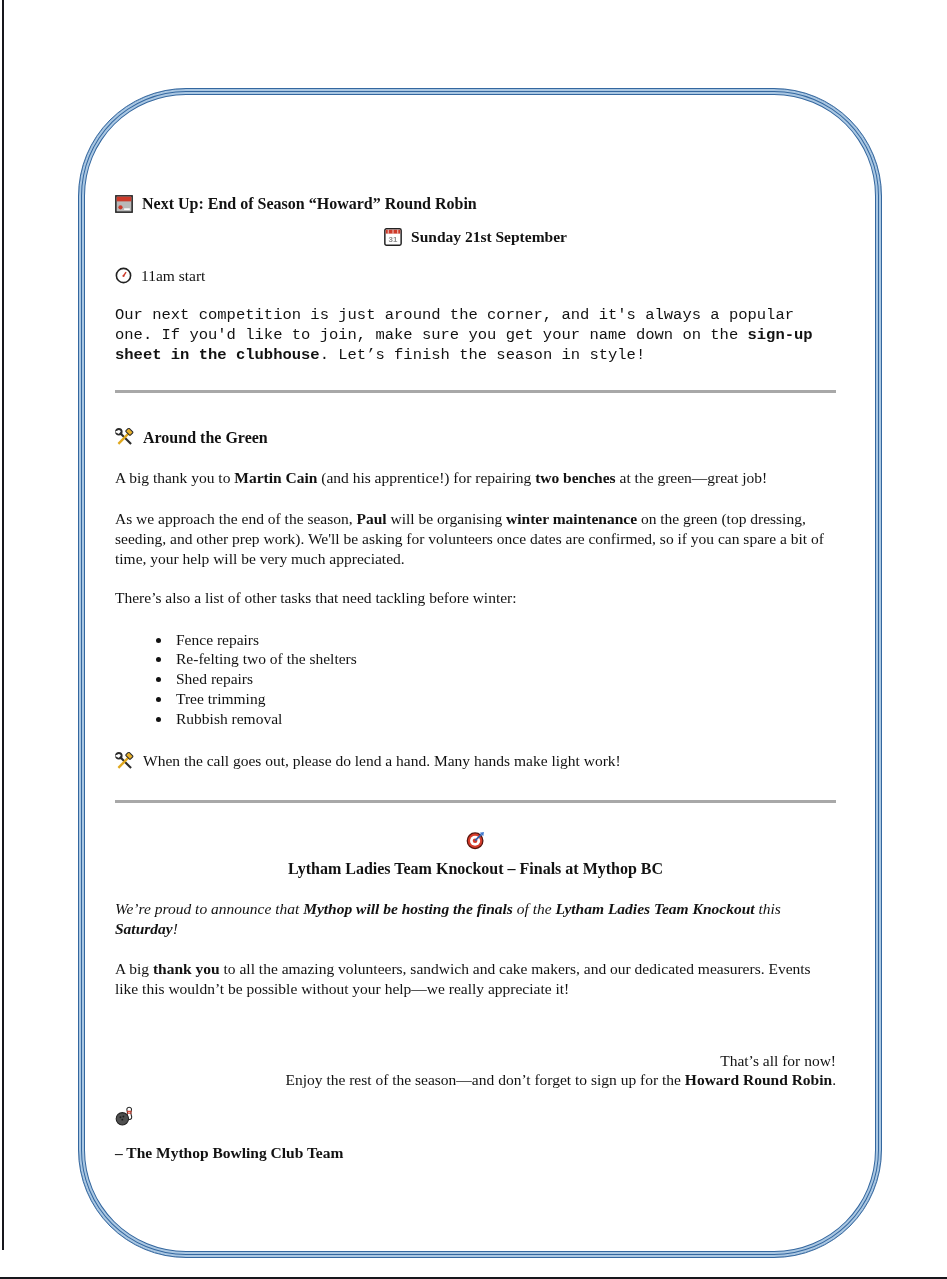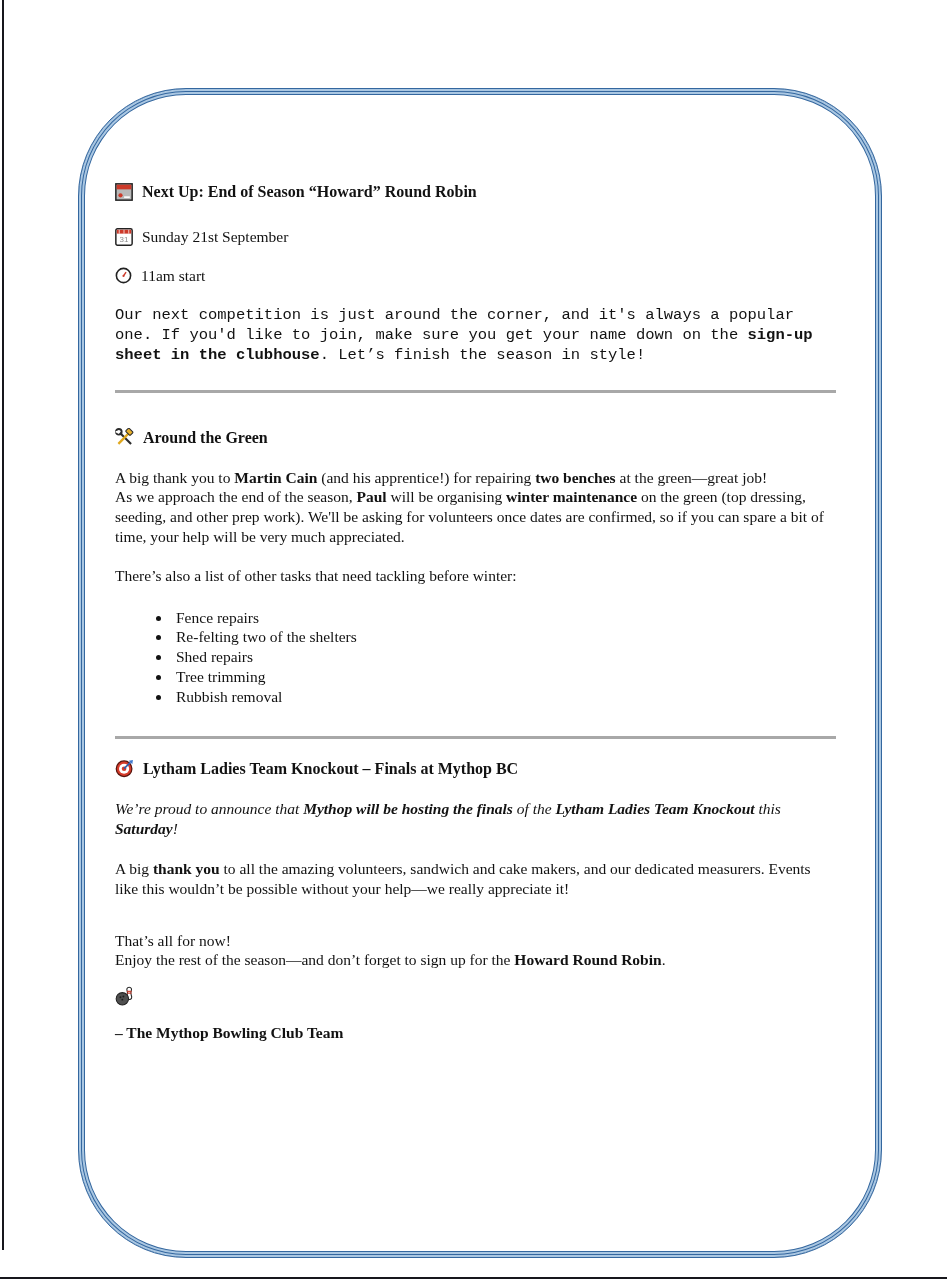--- a/index.html
+++ b/index.html
@@ -19,49 +19,49 @@
     border-radius:108px;
     border:1px solid var(--border-dark, #34679f);
     box-shadow:
       inset 0 0 0 2px var(--border-light, #aac7e2),
       inset 0 0 0 3px var(--border-dark, #34679f),
       inset 0 0 0 5px var(--border-light, #aac7e2),
       inset 0 0 0 6px var(--border-dark, #34679f);
   }
 
   .content {
-    position:absolute; left:115px; top:4px; width:721px;
+    position:absolute; left:115px; top:16px; width:721px;
     font-size:15.5px; line-height:19.8px;
   }
   .row { display:flex; align-items:center; gap:9px; }
   .heading-text { font-weight:bold; font-size:16px; }
   .icon { flex:0 0 auto; display:inline-block; line-height:0; }
   .divider { height:3px; background:var(--divider, #a8a8a8); width:721px; }
   b { font-weight:bold; }
   ul.tasks { list-style:disc; padding-left:57px; }
   ul.tasks li { padding-left:4px; }
 
   .row-title      { margin-top:178px; }
-  .row-date       { margin-top:25px; font-weight:normal; }
+  .row-date       { margin-top:13px; font-weight:bold;justify-content:center; }
   .row-time       { margin-top:19px;  font-weight:normal; }
   .p-intro        { margin-top:21px;font-family:Liberation Mono, monospace; }
   .divider-1      { margin-top:24px; }
   .h-around       { margin-top:35px; }
   .p-martin       { margin-top:20px; }
-  .p-approach     { }
+  .p-approach     { margin-top:22px; }
   .p-tasks-intro  { margin-top:19px; }
   ul.tasks        { margin-top:22px; }
   .p-call         { margin-top:22px; align-items:flex-start; }
   .p-call .icon   { margin-top:1px; }
   .divider-2      { margin-top:29px; }
-  .h-knockout     { margin-top:20px; }
+  .h-knockout     { margin-top:28px;flex-direction:column; }
   .p-proud        { margin-top:21px;font-style:italic; }
   .p-thanks       { margin-top:20px; }
   .p-free         { margin-top:21px; }
-  .p-closing      { margin-top:32px; }
+  .p-closing      { margin-top:52px;text-align:right; }
   .row-bowling    { margin-top:16px; }
   .p-signoff      { margin-top:17px; font-weight:bold; }
 </style>
 </head>
 <body>
 
 <div class="page-edge-left"></div>
 <div class="page-edge-bottom"></div>
 <div class="rounded-frame"></div>
 
@@ -128,20 +128,32 @@
   <p class="p-tasks-intro">There’s also a list of other tasks that need tackling before winter:</p>
 
   <ul class="tasks">
     <li>Fence repairs</li>
     <li>Re-felting two of the shelters</li>
     <li>Shed repairs</li>
     <li>Tree trimming</li>
     <li>Rubbish removal</li>
   </ul>
 
+  <div class="row p-call">
+    <span class="icon">
+      <svg width="19" height="19" viewBox="0 0 18 18">
+        <line x1="4.6" y1="4.6" x2="15.2" y2="15.2" stroke="#2b2b2b" stroke-width="2"></line>
+        <circle cx="3.6" cy="3.6" r="2.7" fill="none" stroke="#2b2b2b" stroke-width="1.8"></circle>
+        <rect x="0.6" y="2.8" width="3.2" height="1.7" fill="#ffffff"></rect>
+        <line x1="13.8" y1="4.2" x2="3.2" y2="15" stroke="#e0a81e" stroke-width="2.2"></line>
+        <rect x="10.6" y="1.4" width="6" height="4.4" rx="1" transform="rotate(45 13.6 3.6)" fill="#e8b02a" stroke="#2b2b2b" stroke-width="1"></rect>
+      </svg>
+    </span>
+    <span>When the call goes out, please do lend a hand. Many hands make light work!</span>
+  </div>
 
   <div class="divider divider-2"></div>
 
   <div class="row h-knockout">
     <span class="icon">
       <svg width="19" height="19" viewBox="0 0 18 18">
         <circle cx="8.6" cy="9.2" r="7.4" fill="#d63b2a" stroke="#57150e" stroke-width="1.2"></circle>
         <circle cx="8.6" cy="9.2" r="4.8" fill="#ffffff"></circle>
         <circle cx="8.6" cy="9.2" r="2.2" fill="#d63b2a"></circle>
         <line x1="8.6" y1="9.2" x2="14.6" y2="3.2" stroke="#2f5fae" stroke-width="1.6"></line>

